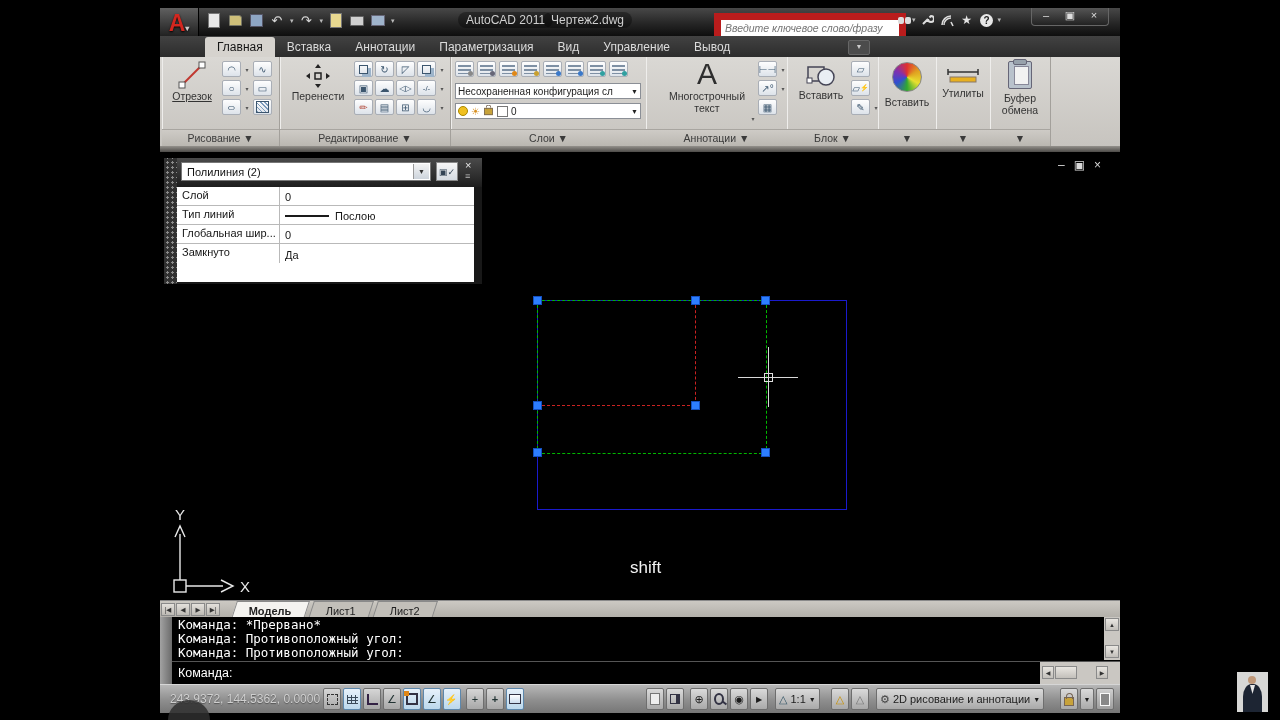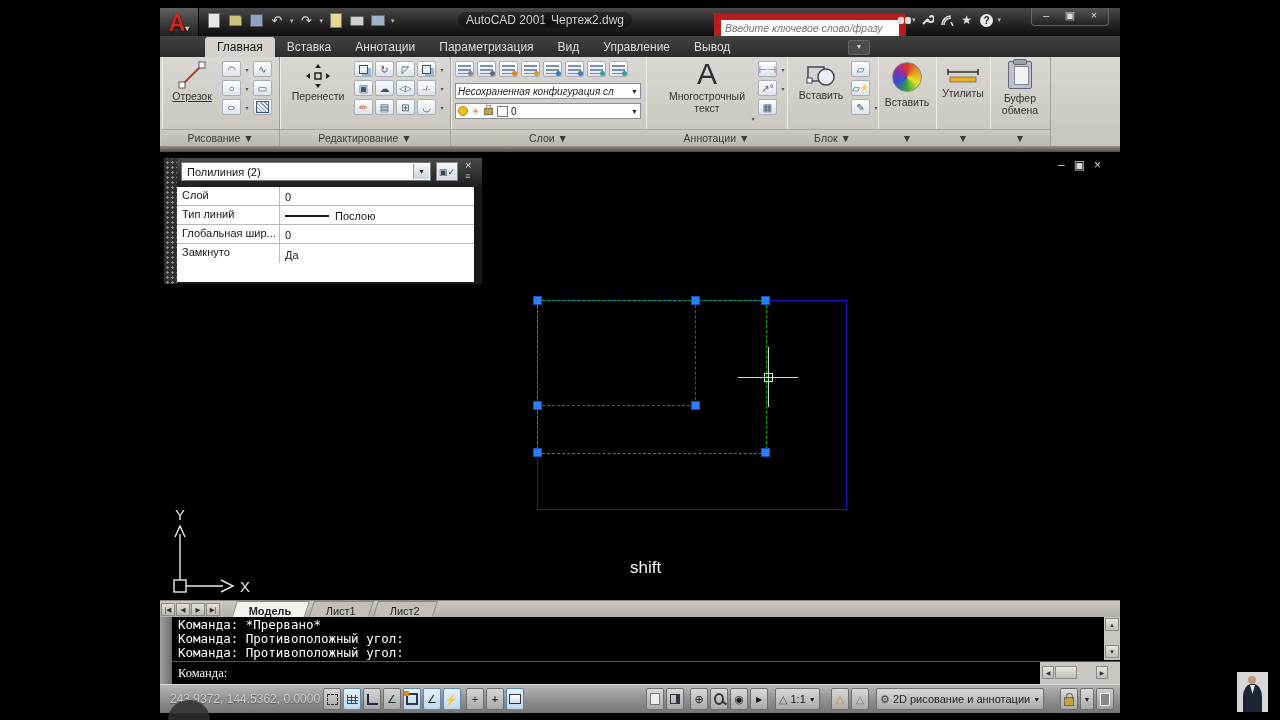--- a/index.html
+++ b/index.html
@@ -65,21 +65,21 @@
   #layoutbar{left:160px;top:600px;width:960px;height:17px;background:linear-gradient(#ccc9c3,#b1aea8);border-top:1px solid #8a8a8a;display:flex;align-items:center;}
   .navb{width:14px;height:13px;background:linear-gradient(#e4e1dc,#bcb9b3);border:1px solid #8a8a8a;font-size:6.5px;color:#333;text-align:center;line-height:12px;margin-left:1px;box-sizing:border-box;}
   .ltab{height:17px;padding:0 14px;display:flex;align-items:center;font-size:11px;color:#222;transform:skewX(-18deg);background:#c2bfb9;border:1px solid #8a8a8a;border-bottom:none;margin-left:4px;}
   .ltab span{transform:skewX(18deg);}
   .ltab.on{background:#f4f3f0;font-weight:bold;}
   
   #cmdgrip{left:160px;top:617px;width:12px;height:67px;background:linear-gradient(90deg,#a2a2a2,#6b6b6b);}
   #cmdhist{left:172px;top:617px;width:932px;height:43px;background:#000;color:#fff;font-family:"DejaVu Sans Mono",monospace;font-size:12.5px;line-height:14px;padding:1px 9px 0 6px;box-sizing:border-box;}
   #vscroll{left:1104px;top:617px;width:16px;height:43px;background:#cac7c2;}
   .scb{position:absolute;left:1px;width:14px;height:13px;background:linear-gradient(#e9e6e1,#c2bfba);border:1px solid #8a8a8a;font-size:6px;color:#333;text-align:center;line-height:12px;box-sizing:border-box;}
-  #cmdline{left:172px;top:661px;width:868px;height:28px;background:#000;color:#fff;font-family:Liberation Serif, serif;font-size:12.5px;padding:4px 0 16px 6px;box-sizing:border-box;border-top:1px solid #555;}
+  #cmdline{left:172px;top:661px;width:868px;height:28px;background:#000;color:#fff;font-family:Liberation Sans, sans-serif;font-size:12.5px;padding:4px 0 16px 6px;box-sizing:border-box;border-top:1px solid #555;}
   #hscroll{left:1040px;top:661px;width:80px;height:23px;background:#cac7c2;border-top:1px solid #555;}
   
   #statusbar{left:160px;top:684px;width:960px;height:28px;background:linear-gradient(#b7b7b7,#8e8e8e 55%,#767676);border-top:1px solid #d6d6d6;}
   #coords{position:absolute;left:10px;top:7px;font-size:12px;color:#cfcfcf;text-shadow:0 1px 1px #555;}
   .tgl{position:absolute;top:3px;width:18px;height:22px;background:linear-gradient(#d6d6d6,#a8a8a8);border:1px solid #6e6e6e;border-radius:2px;display:flex;align-items:center;justify-content:center;box-sizing:border-box;}
   .tgl.on{background:linear-gradient(#e7f1fa,#bcd8ec);border-color:#5d87ab;}
   .sq-dash{width:9px;height:9px;border:1px dashed #333;}
   .gridic{width:11px;height:9px;background:repeating-linear-gradient(90deg,#3a4a5a 0 1px,rgba(0,0,0,0) 1px 4px),repeating-linear-gradient(0deg,#3a4a5a 0 1px,rgba(0,0,0,0) 1px 3px);}
   .lic{width:9px;height:9px;border-left:2px solid #324;border-bottom:2px solid #324;}
   .ang{font-size:11px;color:#233;line-height:10px;}
@@ -121,21 +121,21 @@
         <span class="pg" style="background:#e8d890;"></span>
       </span>
     <span class="qi">
         <span class="prn"></span>
       </span>
     <span class="qi">
         <span class="mon"></span>
       </span>
     <span class="ddw">▾</span>
   </div>
-  <div class="abs pill" style="left:458px;top:12px;">AutoCAD 2001</div>
+  <div class="abs pill" style="left:458px;top:12px;">AutoCAD 2011</div>
   <div class="abs pill" style="left:543px;top:12px;">Чертеж2.dwg</div>
   <input class="abs" id="search" placeholder="Введите ключевое слово/фразу" style="">
   <div class="abs qat" style="left:892px;top:12px;gap:2px;">
     <span class="tico">
         <span class="binoc"></span>
       </span>
     <span class="ddw">▾</span>
     <span class="tico">
       <svg width="14" height="14" viewBox="0 0 14 14">
           <path d="M3 11 L8 6 M8 6 a3 3 0 1 0 3-3 l-1.5 1.5" stroke="#ddd" stroke-width="2" fill="none"></path>
@@ -285,21 +285,21 @@
               <i style="background:#30a0a0;"></i>
             </span>
           </span>
         <span class="rb">
             <span class="lyr">
               <i style="background:#30a0a0;"></i>
             </span>
           </span>
       </div>
       <div class="abs combo" style="left:4px;top:26px;width:186px;">
-        <span style="flex:1;overflow:hidden;white-space:nowrap;font-style:italic;">Несохраненная конфигурация сл</span>
+        <span style="flex:1;overflow:hidden;white-space:nowrap;">Несохраненная конфигурация сл</span>
           <span style="font-size:7px;">▼</span>
       </div>
       <div class="abs combo" style="left:4px;top:46px;width:186px;gap:3px;">
         <span style="width:8px;height:8px;border-radius:50%;background:#f0c020;border:1px solid #a80;"></span>
         <span style="color:#d89020;font-size:10px;">☀</span>
         <span class="padlock" style="margin-top:0;transform:scale(.8);"></span>
         <span style="width:9px;height:9px;background:#fff;border:1px solid #777;"></span>
         <span style="flex:1;">0</span>
           <span style="font-size:7px;">▼</span>
       </div>

